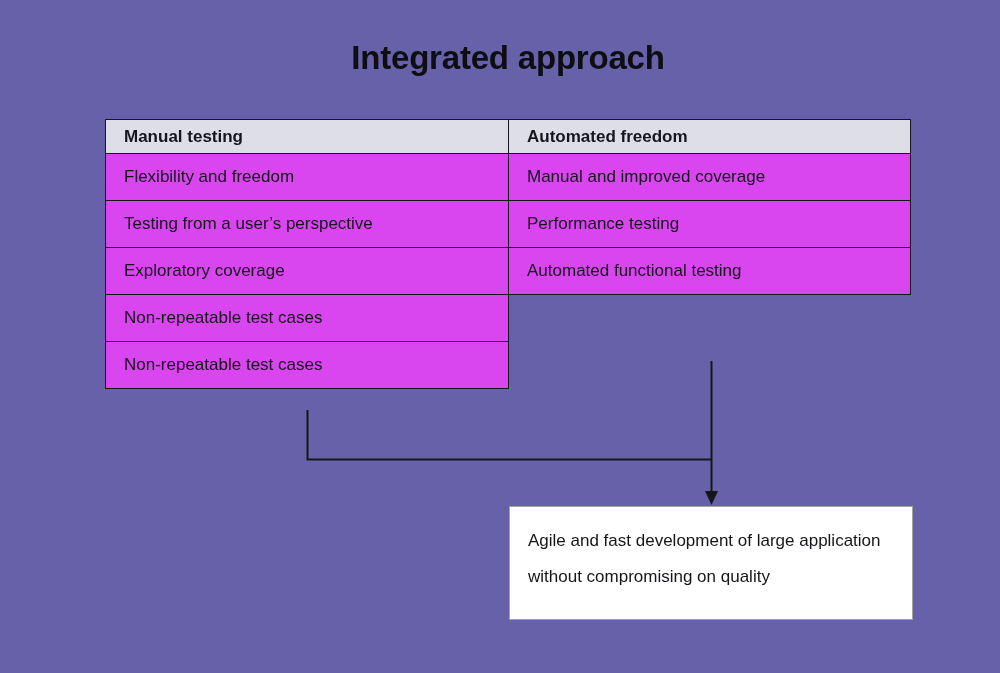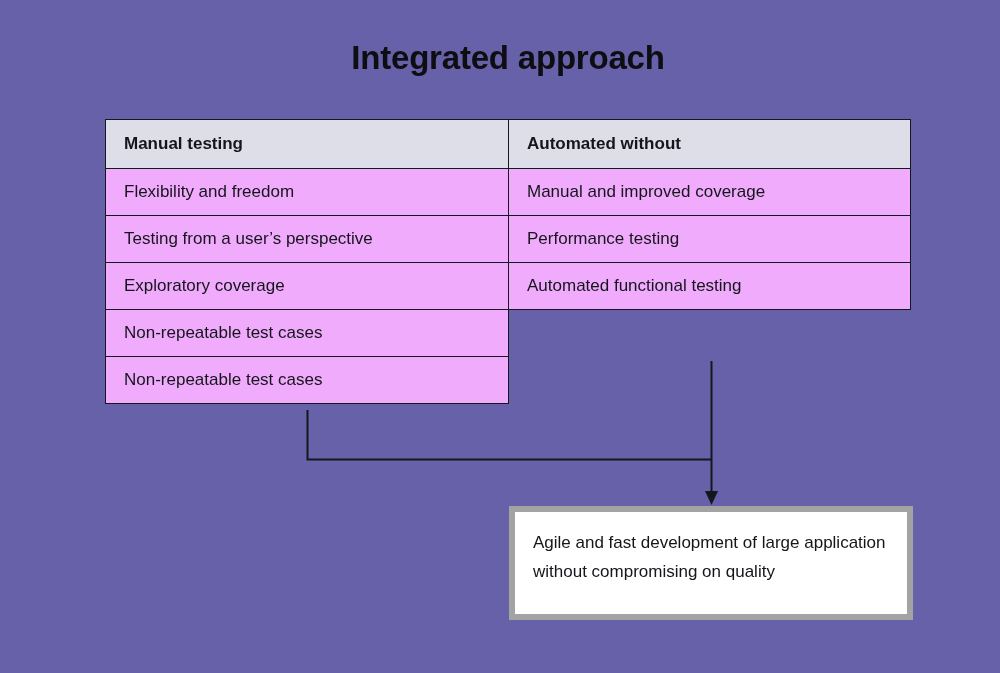--- a/index.html
+++ b/index.html
@@ -44,39 +44,39 @@
     top: 119px;
     width: 806px;
   }
   .trow {
     display: flex;
     width: 100%;
   }
   .cell {
     box-sizing: border-box;
     border: 1px solid #16161d;
-    background: #f0abfc;
+    background: #d946ef;
     height: 48px;
     display: flex;
     align-items: center;
     padding: 0 0 0 18px;
     font-size: 17px;
     color: #15151b;
     margin: 0 0 -1px 0;
     line-height: 22px;
   }
   .cell + .cell {
     margin-left: -1px;
   }
   .cell.left  { width: 404px; }
   .cell.right { width: 403px; }
   .trow.header .cell {
     background: #dedee9;
     font-weight: bold;
-    height: 50px;
+    height: 35px;
   }
   .cell.empty {
     border: none;
     background: transparent;
   }
 
   
   .connectors {
     position: absolute;
     left: 0;
@@ -87,40 +87,40 @@
   }
 
   
   .outcome {
     position: absolute;
     left: 501px;
     top: 506px;
     width: 404px;
     height: 114px;
     box-sizing: border-box;
-    border: 6px solid #a3a3a3;
+    border: 1px solid #a3a3a3;
     background: #ffffff;
     padding: 16px 20px 0 18px;
     font-size: 17px;
-    line-height: 29px;
+    line-height: 36px;
     color: #15151b;
   }
 </style>
 </head>
 <body>
 
 <div id="canvas">
 
   <div class="title">Integrated approach</div>
 
   <div class="table">
 
     <div class="trow header">
       <div class="cell left">Manual testing</div>
-      <div class="cell right">Automated without</div>
+      <div class="cell right">Automated freedom</div>
     </div>
 
     <div class="trow">
       <div class="cell left">Flexibility and freedom</div>
       <div class="cell right">Manual and improved coverage</div>
     </div>
 
     <div class="trow">
       <div class="cell left">Testing from a user’s perspective</div>
       <div class="cell right">Performance testing</div>

